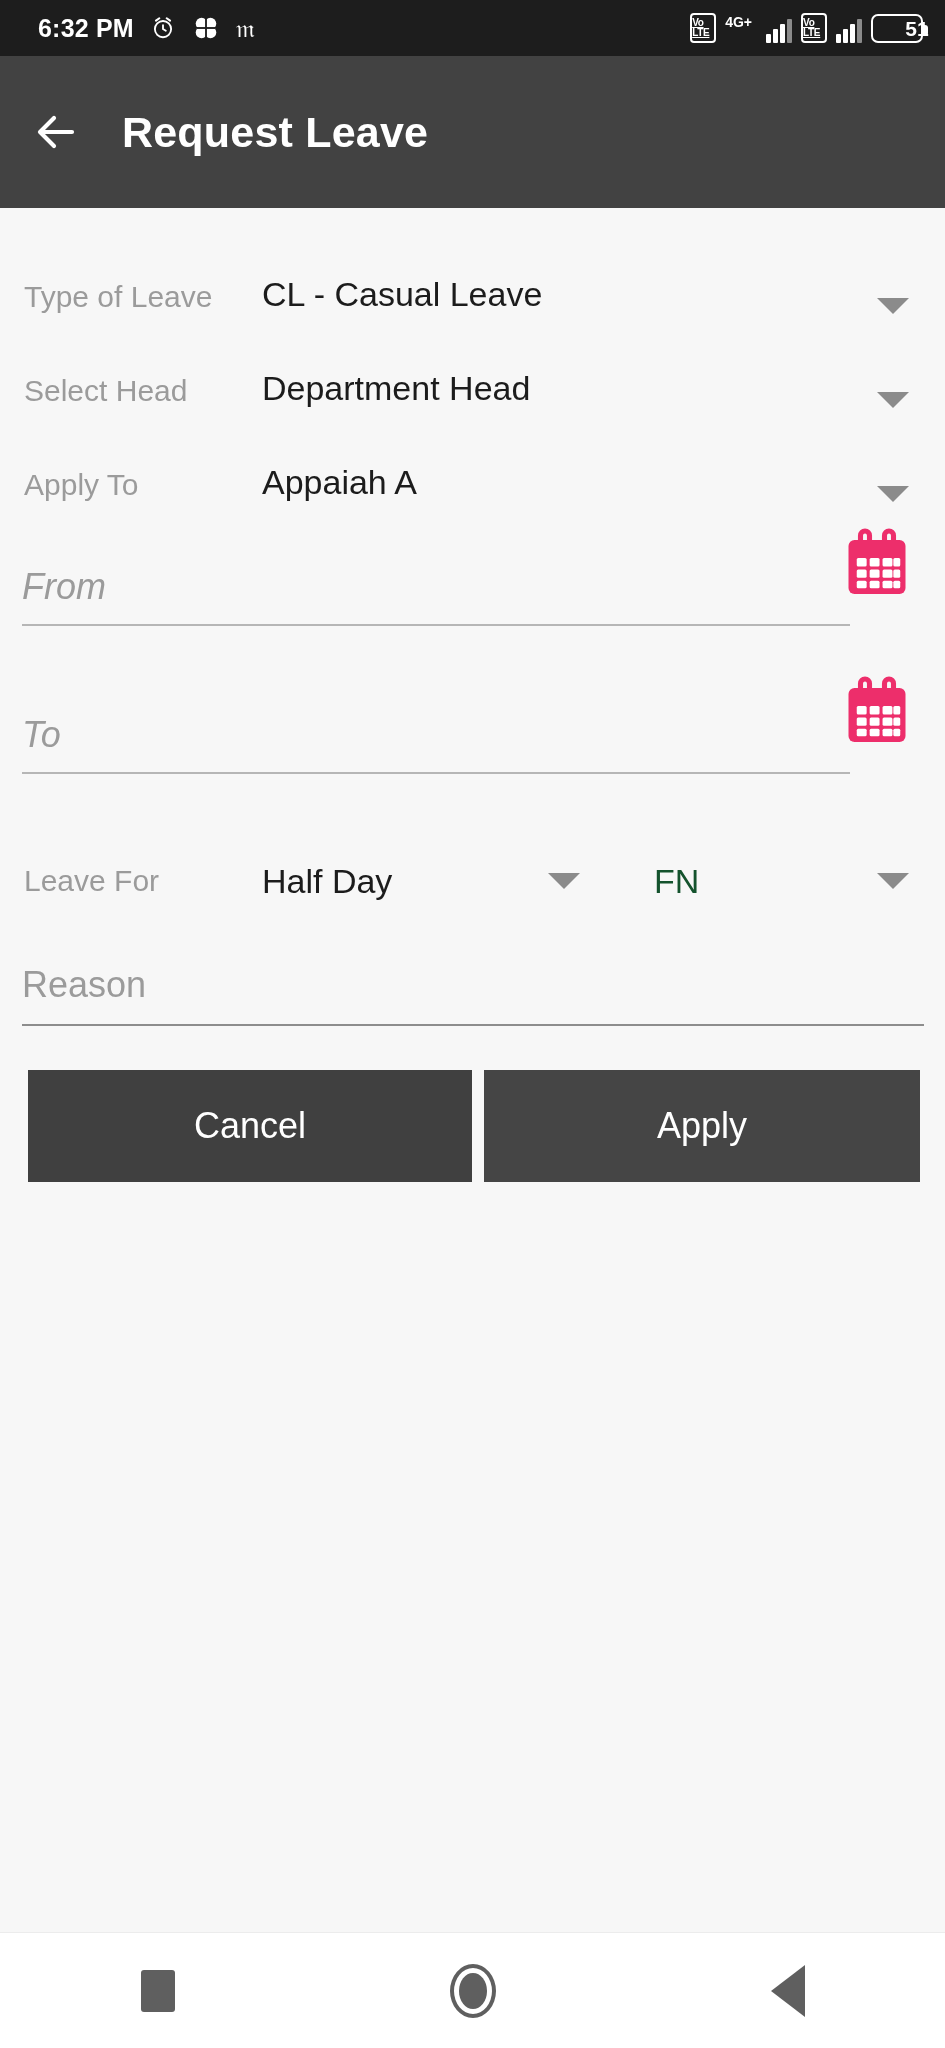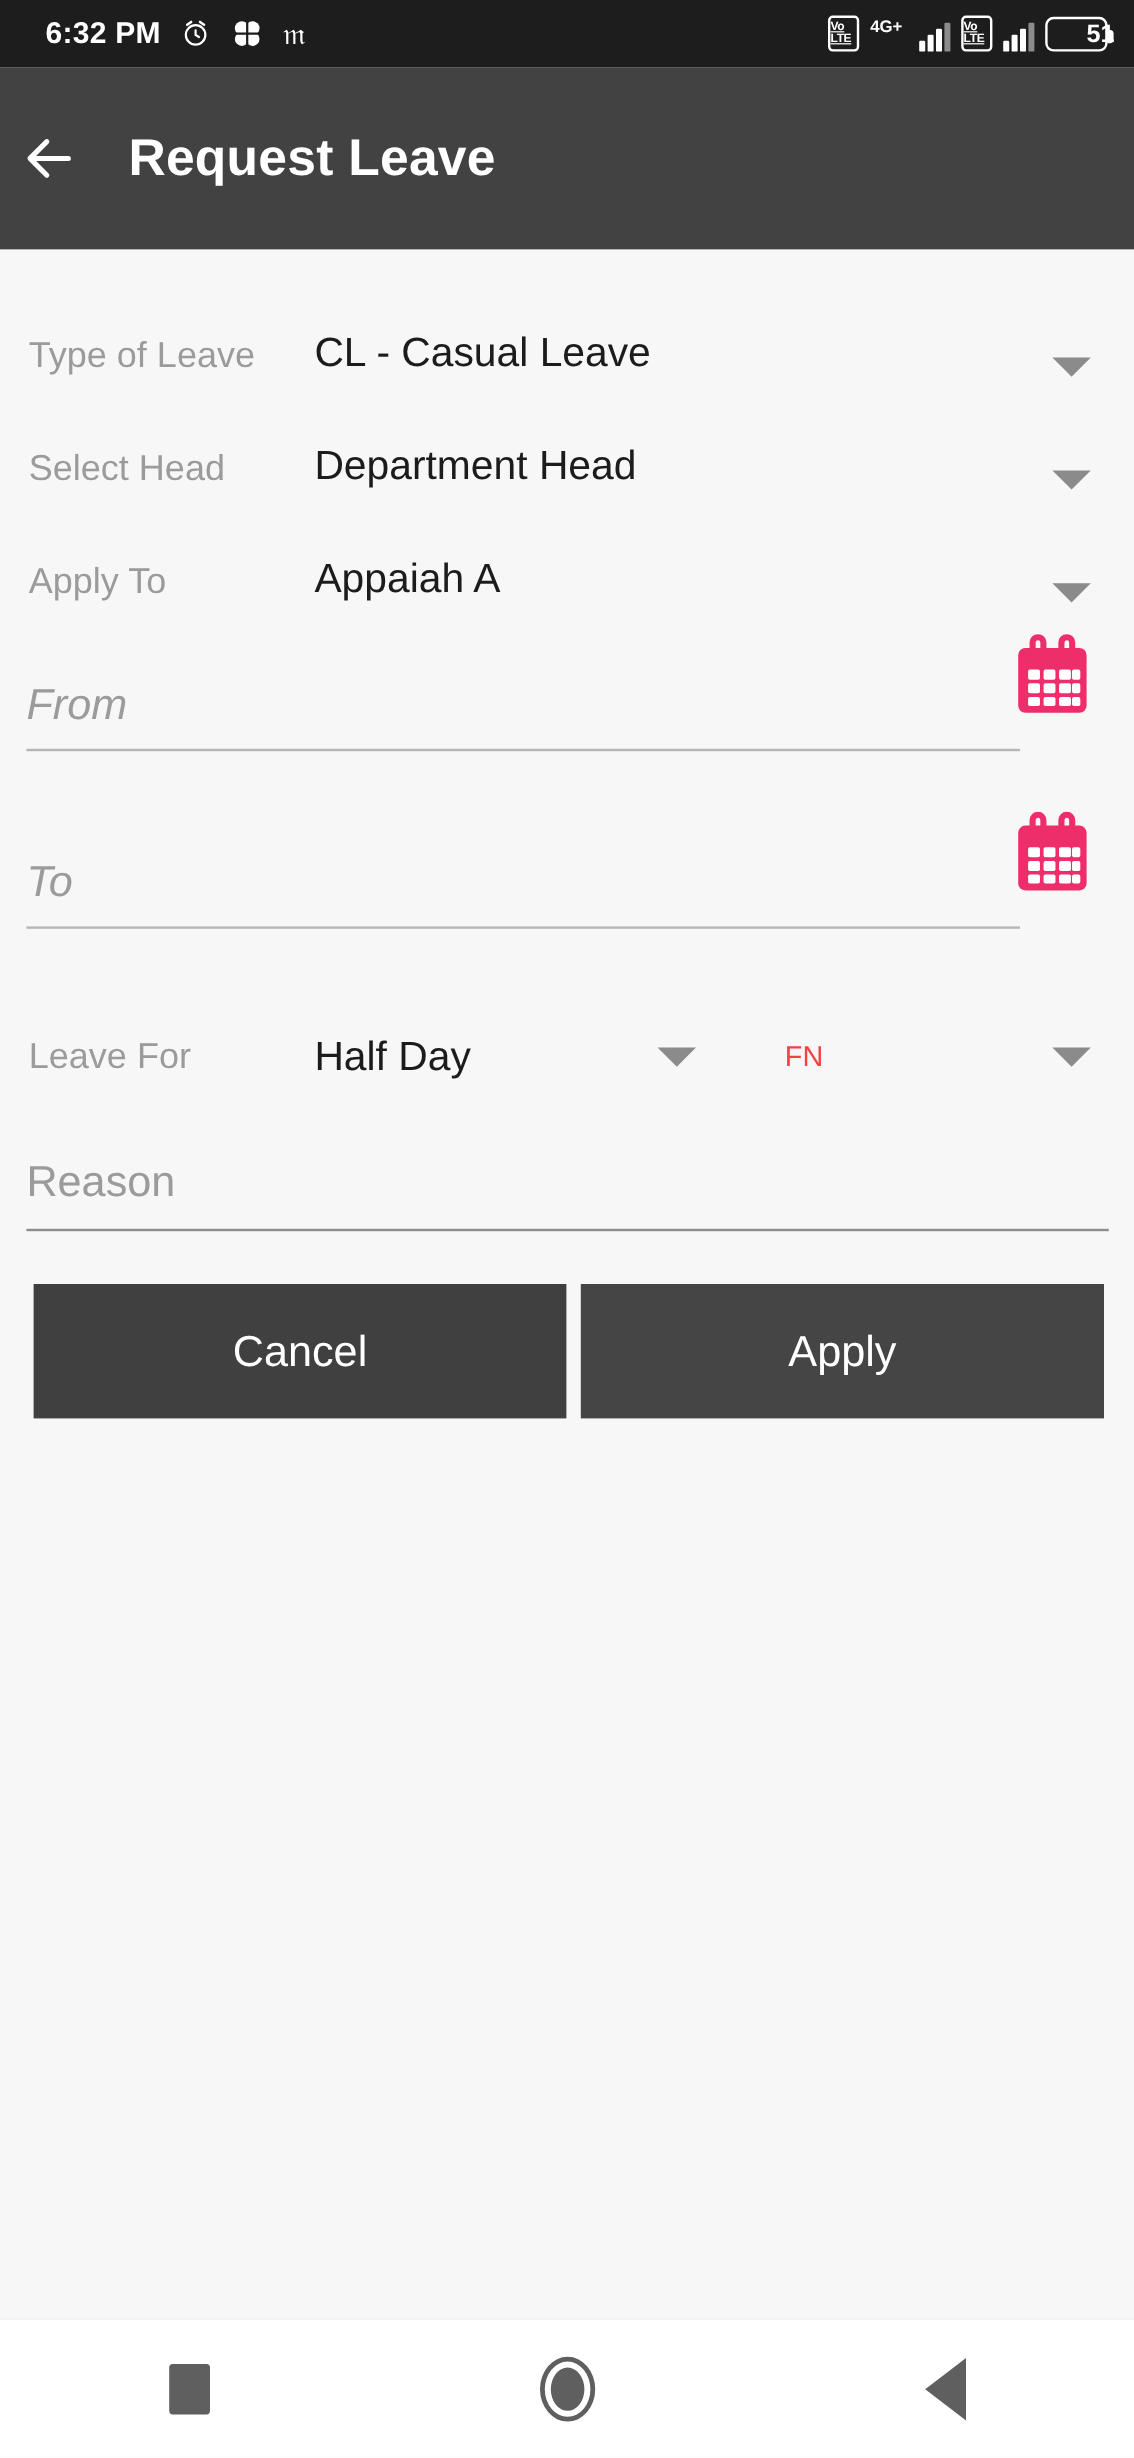--- a/index.html
+++ b/index.html
@@ -55,21 +55,21 @@
   }
   .battery:after{
     content:""; position:absolute; right:-7px; top:9px; width:5px; height:11px;
     background:#fff; border-radius:0 3px 3px 0;
   }
   .battery span { font-size:21px; font-weight:bold; line-height:1;padding-left:40px; }
 
   
   .appbar {
     position:absolute; top:56px; left:0; width:945px; height:152px;
-    background:#424242; display:flex; align-items:center; padding-left:17px; gap:42px;
+    background:#424242; display:flex; align-items:center; padding-left:32px; gap:42px;
   }
   .back-arrow { width:48px; height:48px; flex:none; }
   .appbar-title { color:#ffffff; font-size:43px; font-weight:bold; letter-spacing:.2px; }
 
   
   .content { position:absolute; top:208px; left:0; width:945px; height:1724px; background:#f7f7f7; }
 
   .row { display:flex; align-items:flex-end; position:absolute; left:0; width:945px; }
   .lbl { color:#9b9b9b; font-size:30px; padding-left:24px; width:262px; flex:none; }
   .val { color:#1c1c1c; font-size:34px; flex:1; }
@@ -92,21 +92,21 @@
   #field-from .line-wrap { top:38px; }
   #field-from .cal-ico { left:840px; top:0px; }
   #field-to { top:468px; height:148px; }
   #field-to .line-wrap { top:38px; }
   #field-to .cal-ico { left:840px; top:0px; }
 
   
   #row-leavefor { top:640px; height:66px; display:flex; align-items:center; }
   #row-leavefor .val2 { color:#1c1c1c; font-size:34px; width:286px; flex:none; }
   #row-leavefor .caret { margin-right:74px; }
-  #row-leavefor .val3 { color:#ef4444; font-size:24px; width:198px; flex:none; }
+  #row-leavefor .val3 { color:#14532d; font-size:34px; width:198px; flex:none; }
   #row-leavefor .caret.last { margin-right:36px; margin-left:auto; }
 
   
   #field-reason { position:absolute; top:756px; left:22px; width:902px; }
   #field-reason .ph { color:#9b9b9b; font-size:36px; padding-bottom:18px; }
   #field-reason .underline { height:2px; background:#8d8d8d; width:100%; }
 
   
   .btnrow { position:absolute; top:862px; left:0; width:945px; height:112px; }
   .btn {

